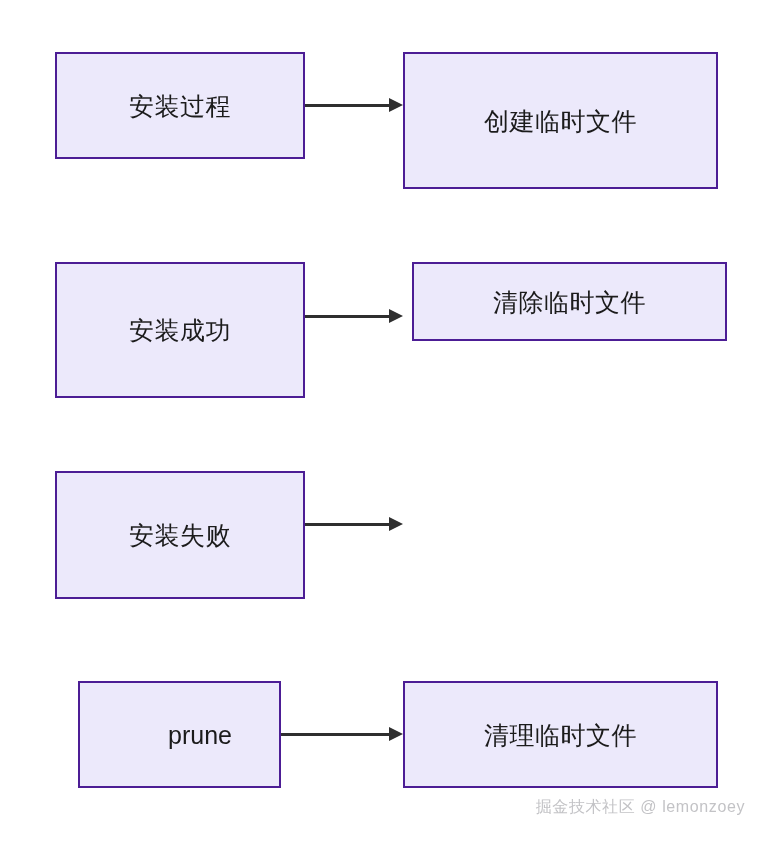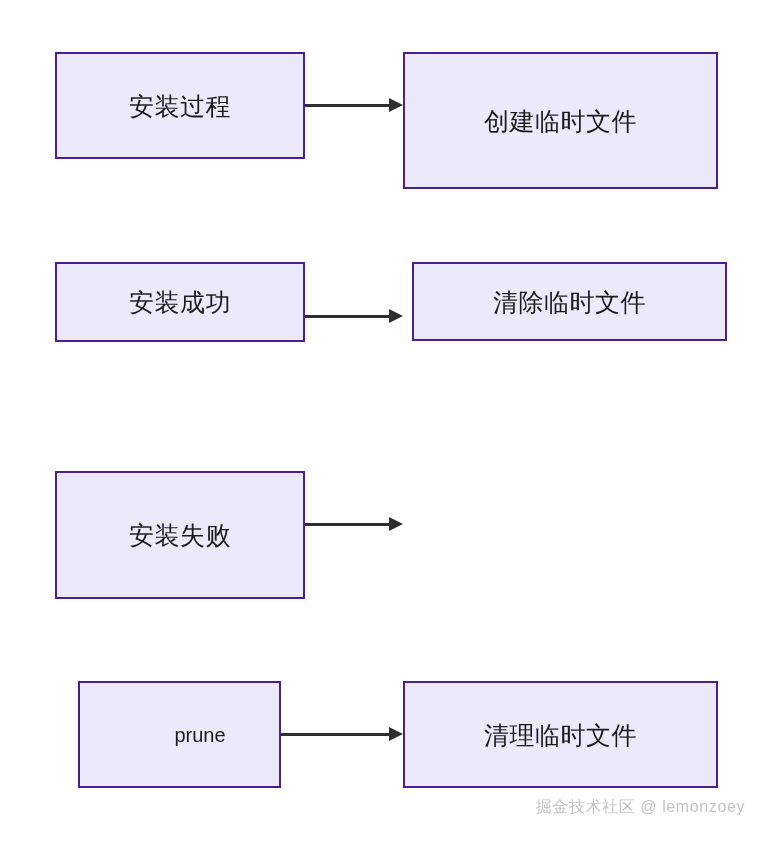--- a/index.html
+++ b/index.html
@@ -39,21 +39,21 @@
     align-items: center;
     justify-content: center;
     color: #1b1b1b;
     font-size: 25px;
     line-height: 1.2;
     letter-spacing: 0.5px;
     white-space: nowrap;
   }
 
   .node-box.latin {
-    font-size: 20px;
+    font-size: 25px;
     letter-spacing: 0px;
     padding-left: 41px;
   }
 
   
   .row-a .node-left {
     left: 55px;
     width: 250px;
   }
   .row-a .node-right {
@@ -122,21 +122,21 @@
   <div class="flow-row row-a" style="top:52px; height:107px;">
     <div class="node-box node-left" style="top:0; height:107px;">安装过程</div>
     <div class="connector" style="top:46px;">
       <div class="shaft"></div>
       <div class="head"></div>
     </div>
     <div class="node-box node-right" style="top:0; height:137px;">创建临时文件</div>
   </div>
 
   <div class="flow-row row-a" style="top:262px; height:108px;">
-    <div class="node-box node-left" style="top:0; height:80px;">安装成功</div>
+    <div class="node-box node-left" style="top:0; height:136px;">安装成功</div>
     <div class="connector" style="top:47px;">
       <div class="shaft"></div>
       <div class="head"></div>
     </div>
     <div class="node-box node-right" style="top:0; height:79px;margin-left:9px;">清除临时文件</div>
   </div>
 
   <div class="flow-row row-a" style="top:471px; height:107px;">
     <div class="node-box node-left" style="top:0; height:128px;">安装失败</div>
     <div class="connector" style="top:46px;">

